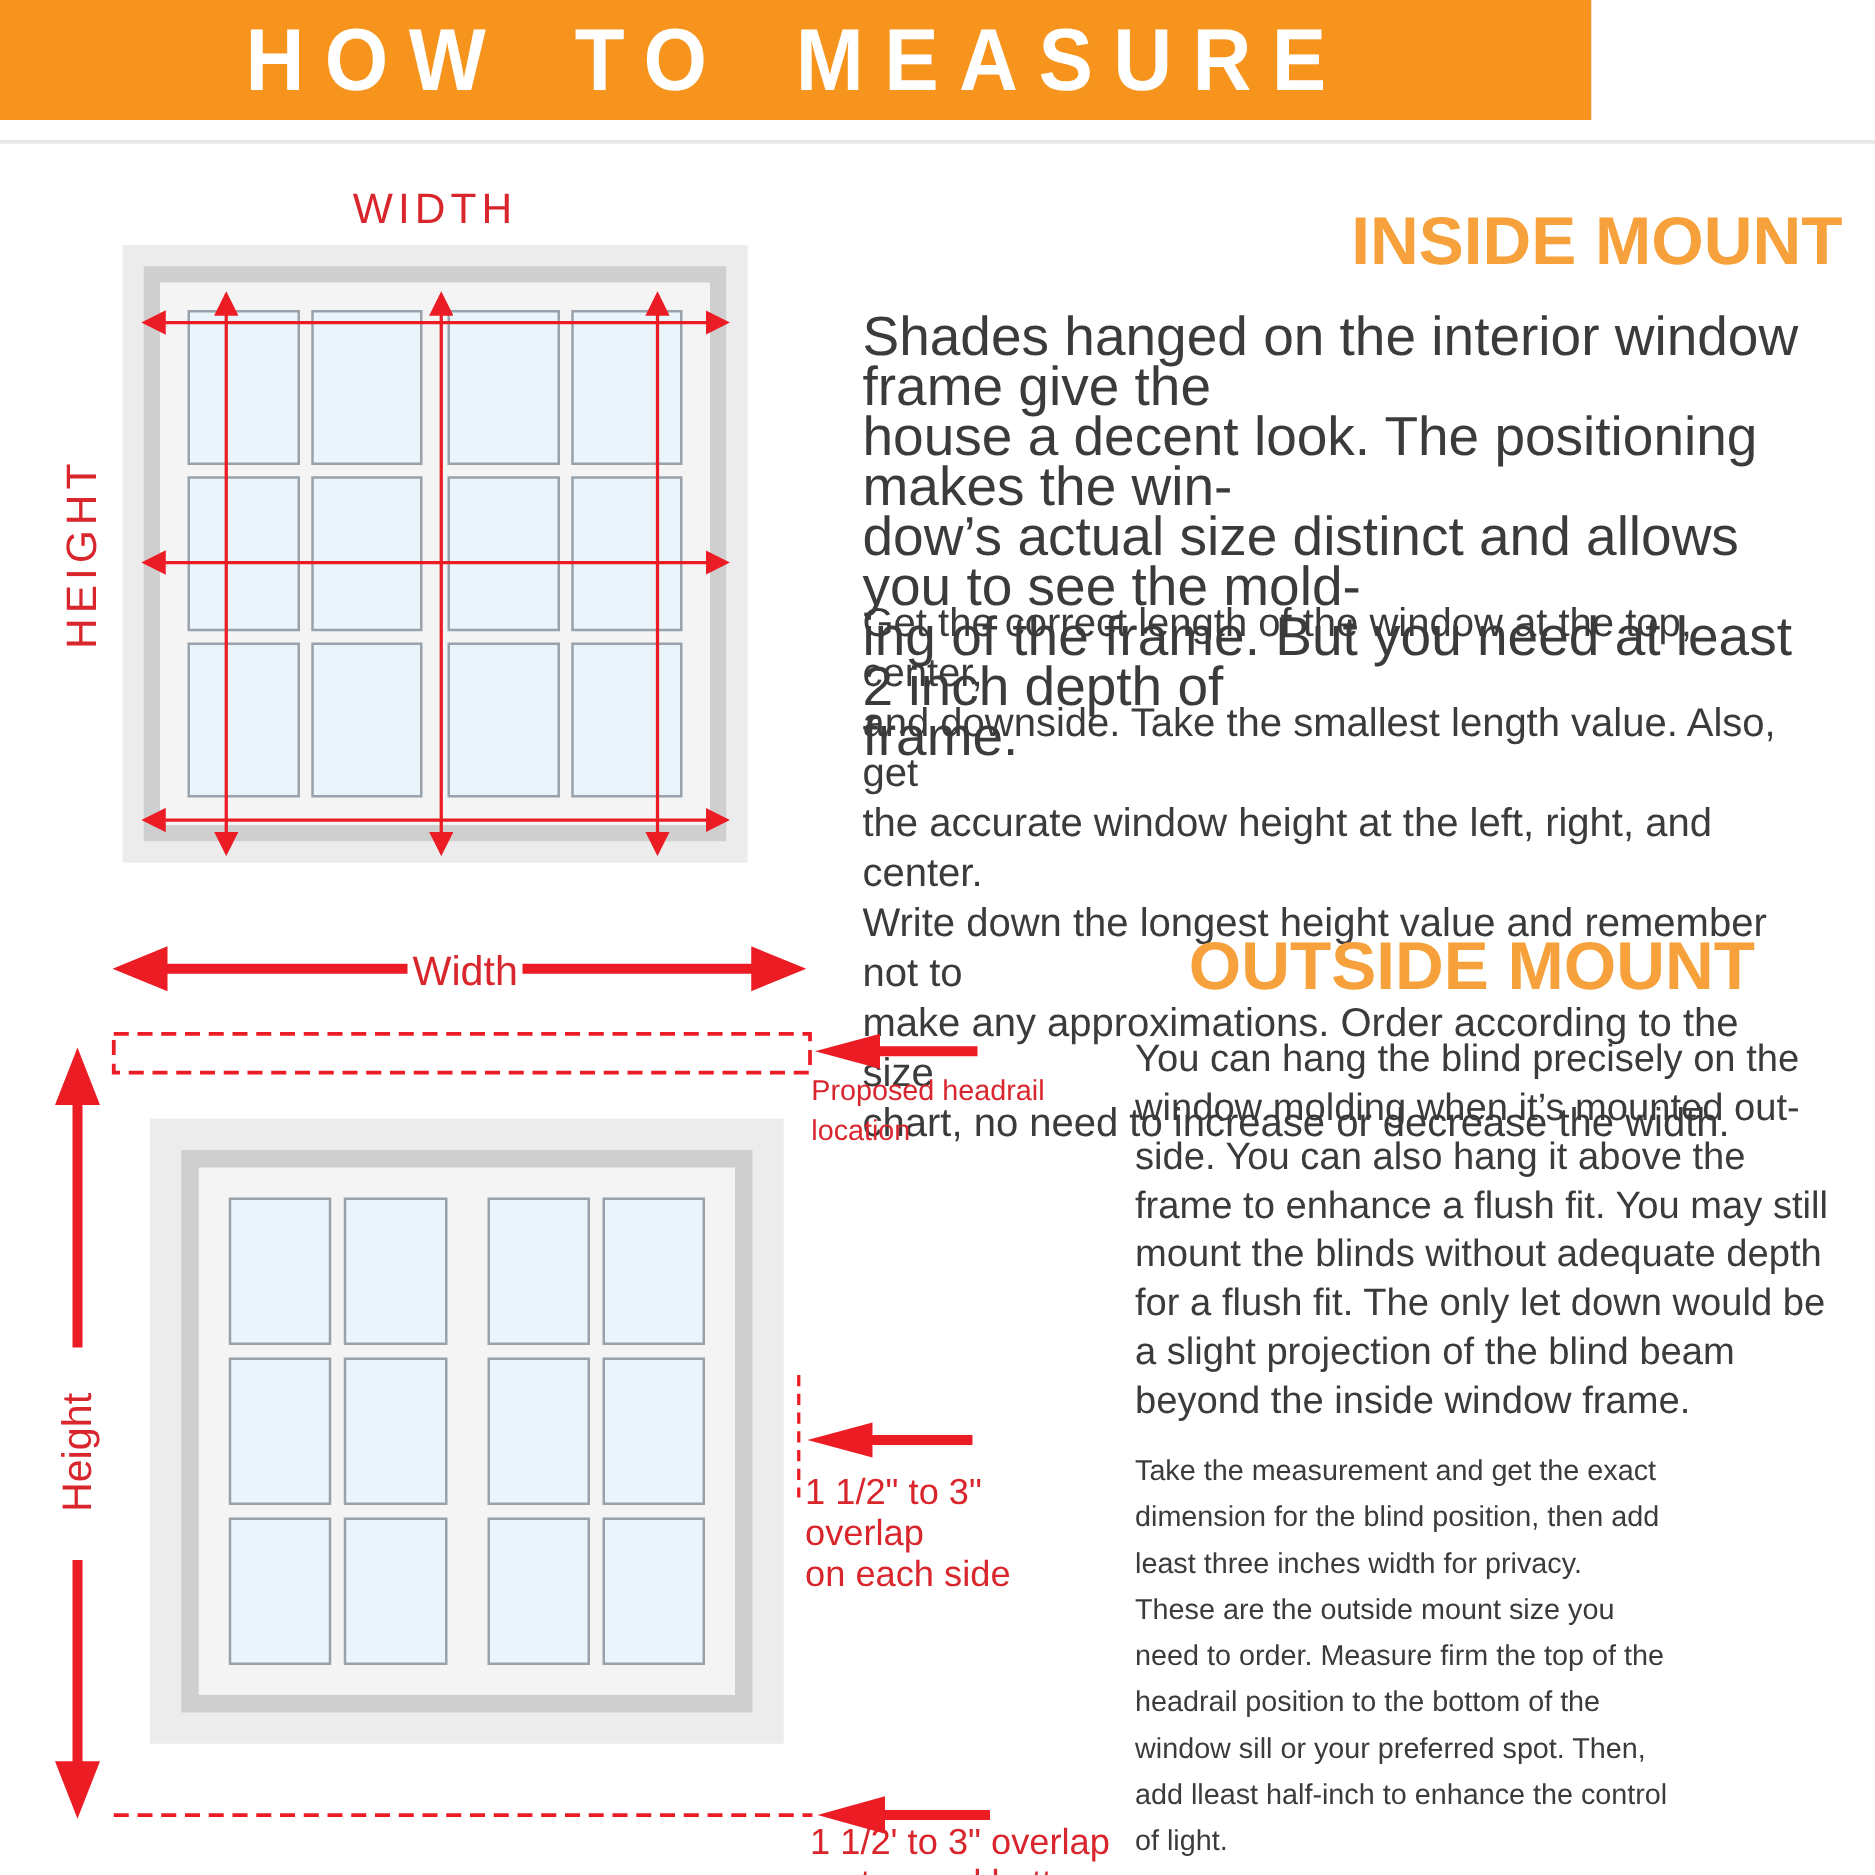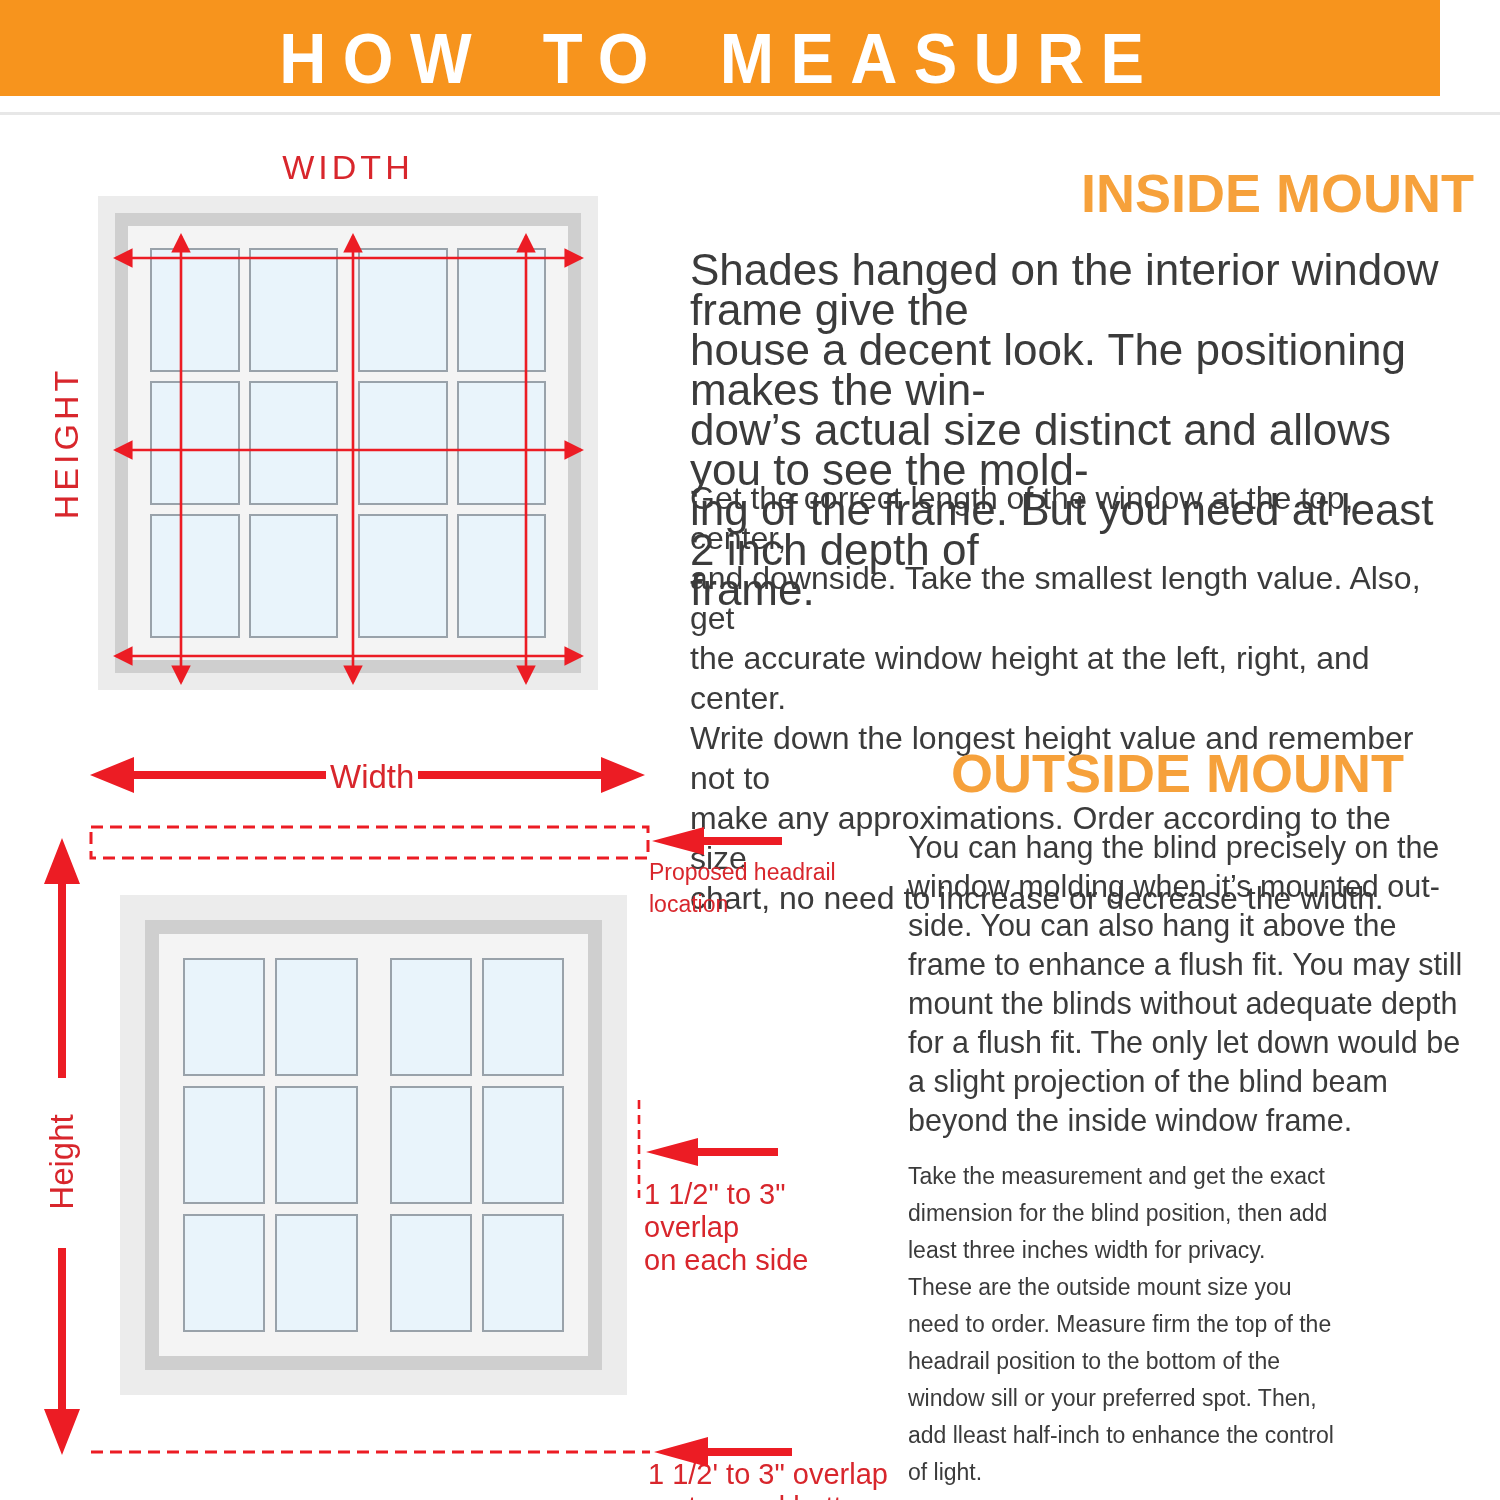--- a/index.html
+++ b/index.html
@@ -13,23 +13,23 @@
     --frame-mid:#CFCFCF;
     --frame-inner:#F4F4F4;
   }
   html,body{margin:0;padding:0;}
   body{
     width:1500px;height:1500px;position:relative;overflow:hidden;
     background:#ffffff;font-family:"Liberation Sans",sans-serif;
   }
   
   .banner{
-    position:absolute;left:0;top:0;width:1440px;height:96px;
+    position:absolute;left:0;top:0;width:1273px;height:96px;
     background:var(--banner-orange);
-    display:flex;align-items:flex-end;justify-content:center;
+    display:flex;align-items:center;justify-content:center;
   }
   .banner-title{
     color:#ffffff;font-size:64px;font-weight:800;letter-spacing:16px;word-spacing:20px;
     transform:scale(1.02,1.1);white-space:nowrap;
   }
   .banner-underline{position:absolute;left:0;top:112px;width:1500px;height:3px;background:#E7E7E7;}
 
   
   .red-label{color:var(--label-red);position:absolute;white-space:pre-line;}
 

